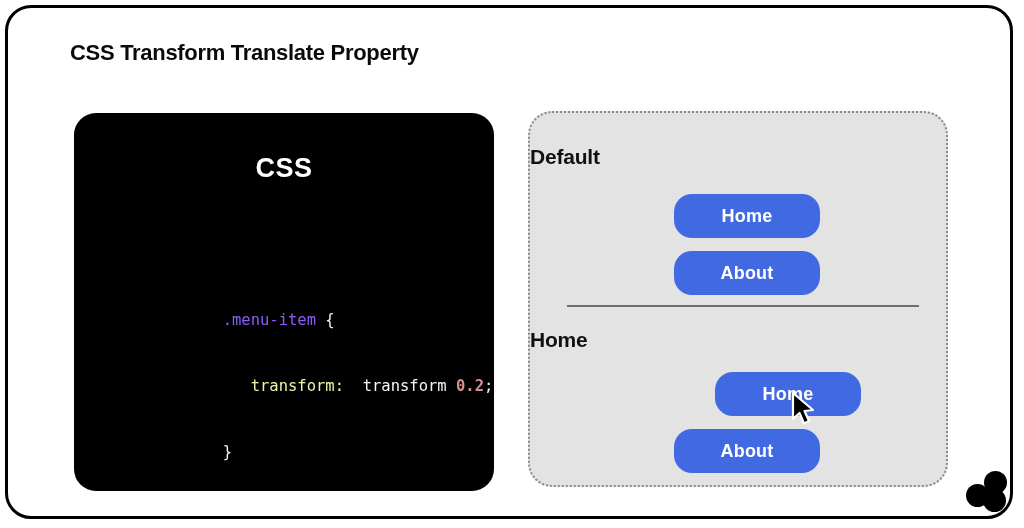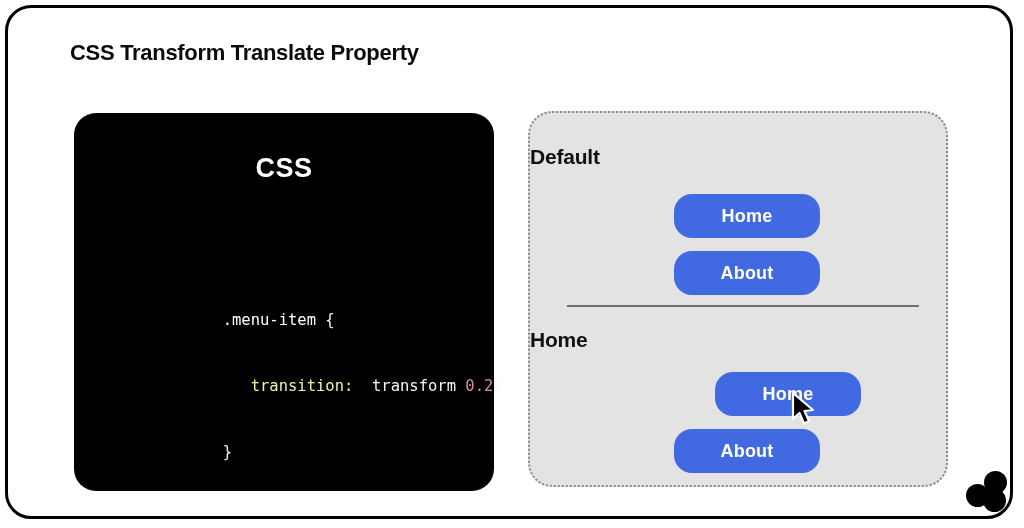--- a/index.html
+++ b/index.html
@@ -72,25 +72,25 @@
     left: 74px;
     top: 130px;
     right: 16px;
     font-family: "DejaVu Sans Mono", "Liberation Mono", monospace;
     font-size: 15.5px;
     line-height: 22px;
     white-space: pre;
   }
   .code-line { height: 22px; }
   .code-gap { height: 22px; }
-  .tok-sel   { color: #ffffff; }
+  .tok-sel   { color: #8b5cf6; }
   .tok-punct { color: #f2f2f2; }
   .tok-prop  { color: #eef3a8; }
   .tok-val   { color: #f5f5f5; }
-  .tok-num   { color: #d49090; }
+  .tok-num   { color: #d49090; font-weight: bold; }
 
   
   .demo-panel {
     position: absolute;
     left: 528px;
     top: 111px;
     width: 420px;
     height: 376px;
     background: #e3e3e3;
     border: 2px dotted #8a8a8a;
@@ -181,21 +181,21 @@
   <div class="page-title">CSS Transform Translate Property</div>
 
   <div class="code-card">
     <div class="code-card-title">CSS</div>
 
     <div class="code-body">
       <div class="code-line">
         <span class="tok-sel">.menu-item</span><span class="tok-punct"> {</span>
       </div>
       <div class="code-line">
-        <span class="tok-prop">   transition:</span><span class="tok-val">  transform </span><span class="tok-num">0.2</span><span class="tok-punct">;</span>
+        <span class="tok-prop">   transform:</span><span class="tok-val">  transform </span><span class="tok-num">0.2</span><span class="tok-punct">;</span>
       </div>
       <div class="code-line">
         <span class="tok-punct">}</span>
       </div>
 
       <div class="code-gap"></div>
 
       
       
       

